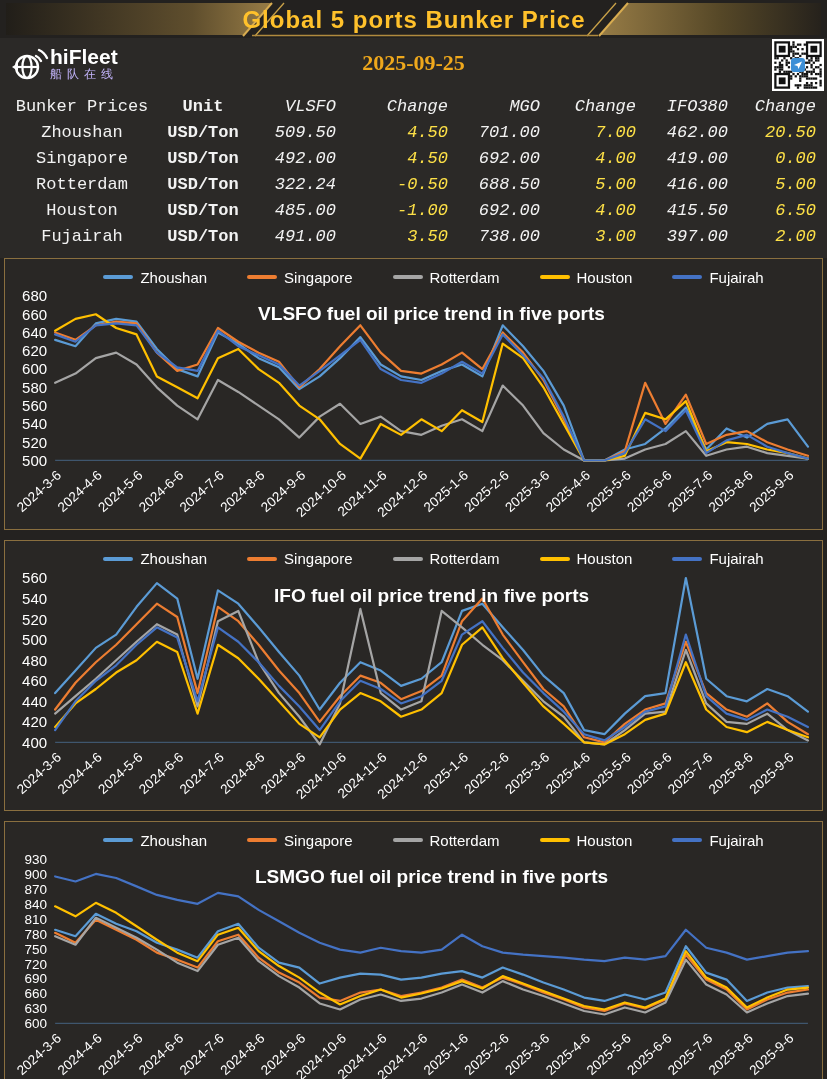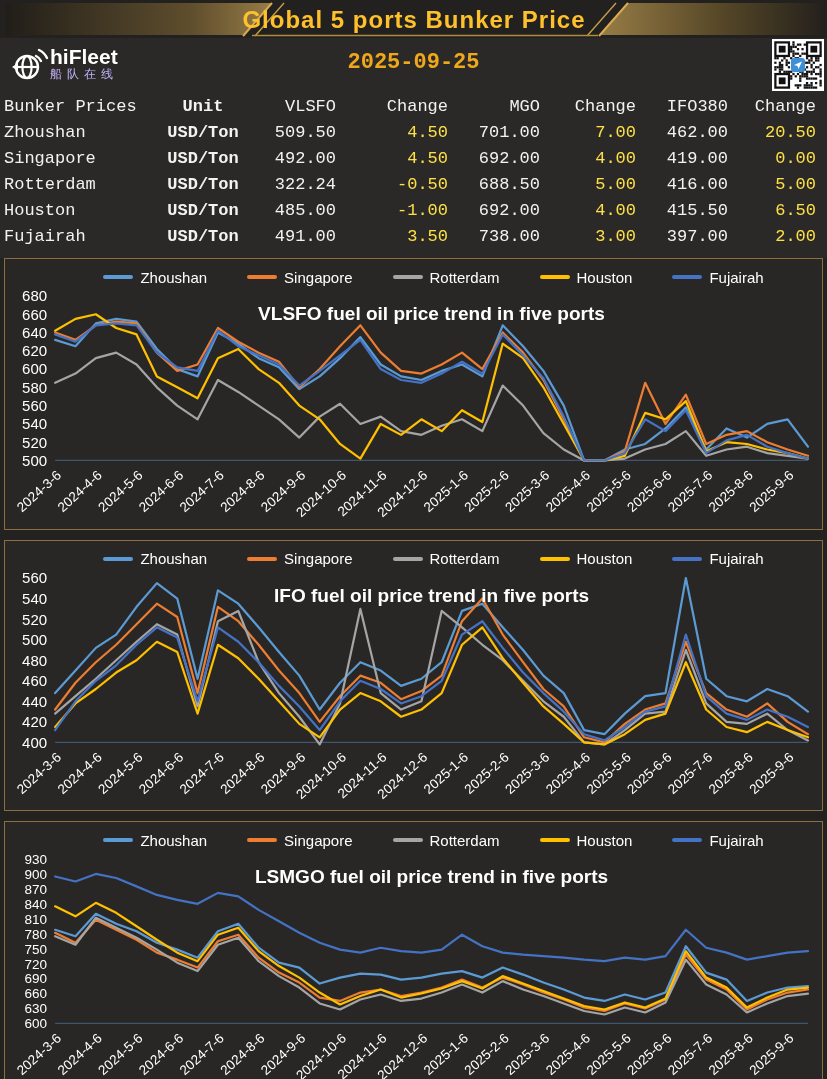--- a/index.html
+++ b/index.html
@@ -8,29 +8,29 @@
   
   .banner{position:relative;width:654px;height:38px;background:#23211f;}
   .banner svg{display:block;}
 
   
   .info-row{position:relative;height:52px;background:#2b2927;}
   .brand{position:absolute;left:10px;top:5px;display:flex;align-items:center;}
   .brand-text .brand-name{font-weight:bold;font-size:21px;color:#fff;line-height:21px;}
   .brand-text .brand-sub{font-size:12px;color:#c4b5fd;letter-spacing:5px;line-height:15px;}
   .date-center{position:absolute;left:0;right:0;top:12px;text-align:center;
-    font-family:Liberation Mono, monospace;font-size:22px;font-weight:bold;color:#efa81c;}
+    font-family:Liberation Serif, serif;font-size:22px;font-weight:bold;color:#efa81c;}
   .qr{position:absolute;right:3px;top:1px;width:52px;height:52px;background:#fff;}
 
   
   .ptable{padding:4px 0 8px 0;background:#2b2927;font-family:"Liberation Mono",monospace;font-size:17px;}
   .trow{display:grid;grid-template-columns:160px 86px 96px 112px 92px 96px 92px 88px;line-height:26px;}
-  .trow .c0{text-align:left;padding-left:4px;}
+  .trow .c0{text-align:center;padding-left:4px;}
   .trow .c1{text-align:center;font-weight:bold;}
-  .trow .c2,.trow .c3,.trow .c4,.trow .c5,.trow .c6,.trow .c7{text-align:right;padding-right:6px;}
+  .trow .c2,.trow .c3,.trow .c4,.trow .c5,.trow .c6,.trow .c7{text-align:right;padding-right:6px;font-style:italic;}
   .chg.pos{color:#fde047;}
   .chg.neg{color:#fde047;}
 
   
   .panel{position:relative;margin:0 4px 10px 4px;border:1px solid #8a6f3f;background:#292725;}
   .legend{display:flex;justify-content:center;gap:40px;padding:7px 0 0 40px;height:22px;align-items:center;}
   .legend-item{display:flex;align-items:center;gap:7px;font-size:15px;color:#fff;}
   .swatch{display:inline-block;width:30px;height:4px;border-radius:2px;}
   .panel svg{display:block;width:100%;height:auto;}
 </style>

